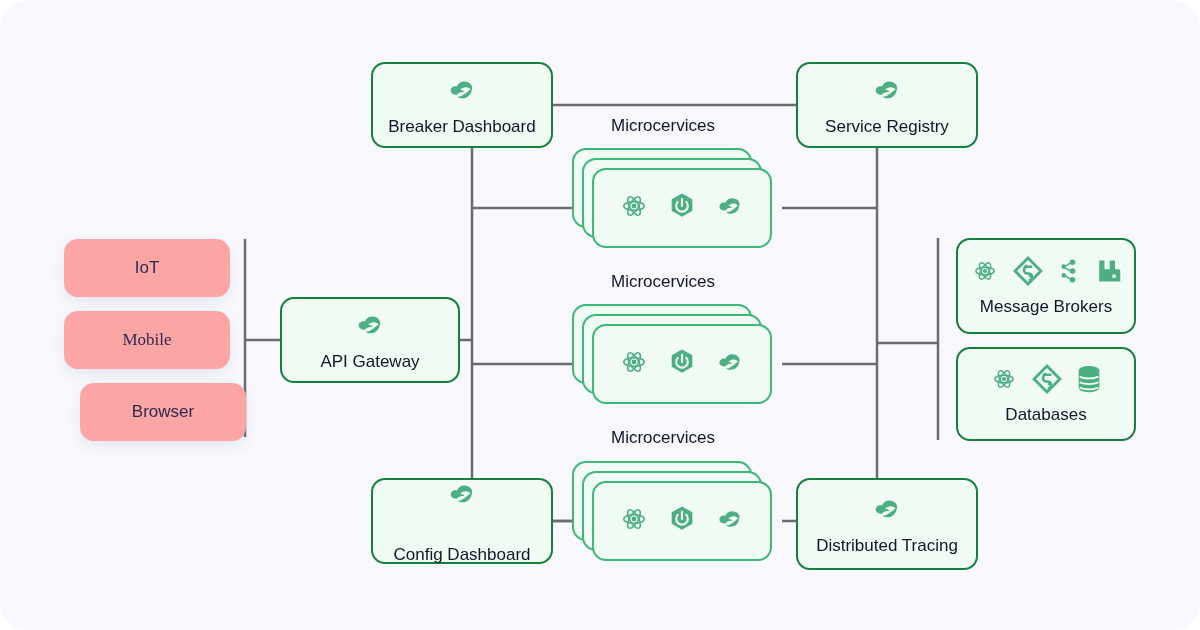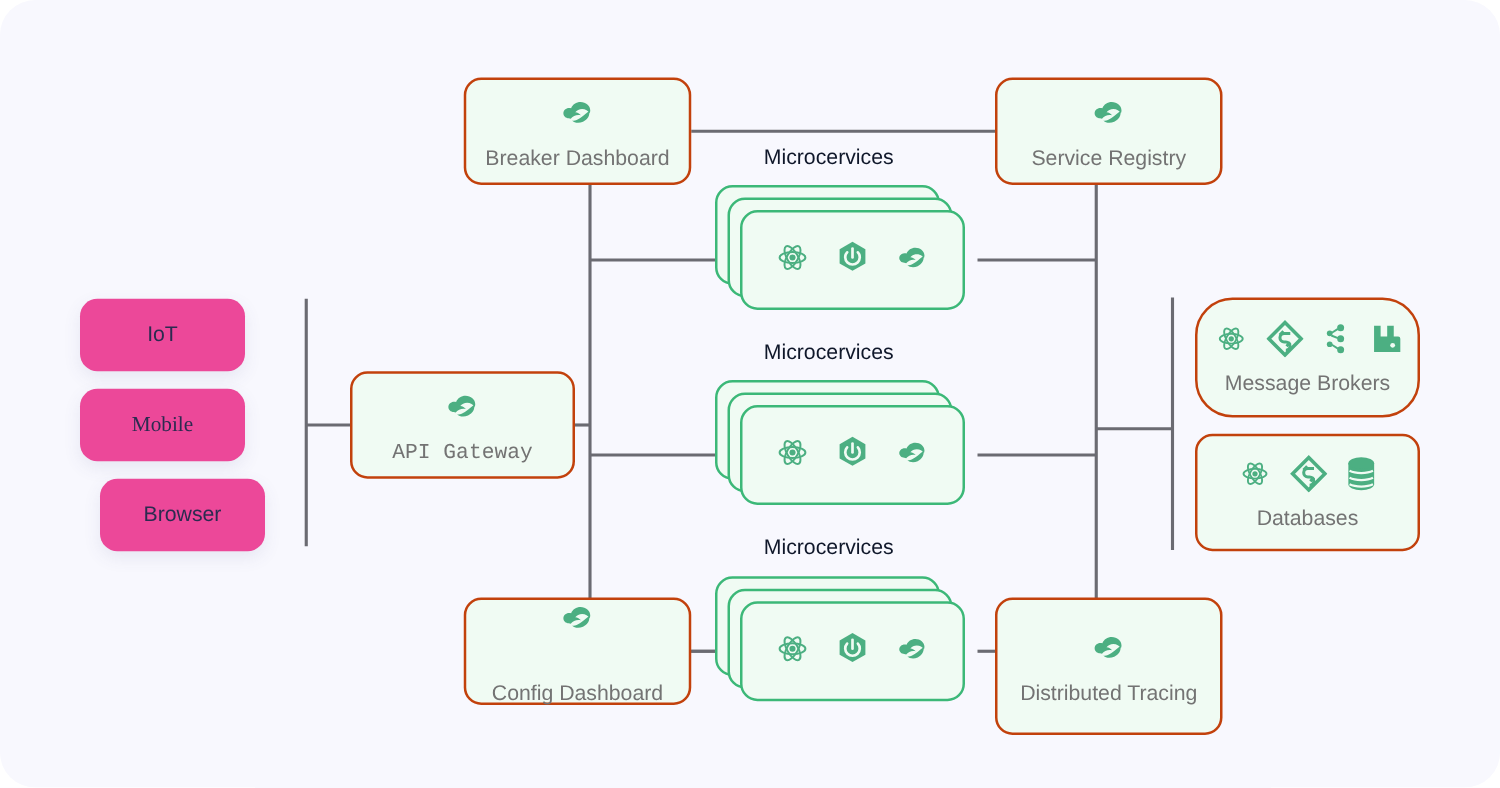--- a/index.html
+++ b/index.html
@@ -24,43 +24,43 @@
   .svg-layer {
     position: absolute;
     left: 0;
     top: 0;
     width: 1200px;
     height: 630px;
   }
   
   .client-chip {
     position: absolute;
-    width: 132px;
+    width: 166px;
     height: 58px;
-    background: #ec4899;
+    background: #fca5a5;
     border-radius: 14px;
     box-shadow: 0 5px 14px rgba(80, 80, 140, 0.10);
     display: flex;
     align-items: center;
     justify-content: center;
     color: #2b2b50;
     font-size: 17px;
   }
   
   .node {
     position: absolute;
     box-sizing: border-box;
     background: #f0fbf3;
-    border: 2px solid #c2410c;
+    border: 2px solid #15803d;
     border-radius: 14px;
     display: flex;
     flex-direction: column;
     align-items: center;
     justify-content: center;
-    color: #737373;
+    color: #0f172a;
     font-size: 17px;
   }
   .node .node-label {
     margin-top: 6px;
     white-space: nowrap;
   }
   .node .icon-row {
     display: flex;
     align-items: center;
     justify-content: center;
@@ -132,21 +132,21 @@
   <div class="client-chip" style="left:64px; top:239px;">
     <span>IoT</span>
   </div>
   <div class="client-chip" style="left:64px; top:311px;font-family:Liberation Serif, serif;">
     <span>Mobile</span>
   </div>
   <div class="client-chip" style="left:80px; top:383px;">
     <span>Browser</span>
   </div>
 
-  <div class="node" style="left:280px; top:297px; width:180px; height:86px;font-family:Liberation Mono, monospace;">
+  <div class="node" style="left:280px; top:297px; width:180px; height:86px;">
     <span>
       <svg width="32" height="32" viewBox="0 0 32 32">
         <path d="M9 20.5c-2.4 0-4.3-1.8-4.3-4 0-2.3 2-4.2 4.6-4.2.6 0 1.1.1 1.6.2C12.1 9.6 15 7.6 18.4 7.6c4.3 0 7.8 3 7.8 6.7 0 .8-.2 1.6-.5 2.3-1.1-2-3.4-3.4-6-3.4-2.3 0-4.3 1-5.5 2.6 1.9.2 3.5 1.1 4.5 2.4-1.6-.5-3.6-.4-5.4.5-1.2.6-2.1 1.4-2.7 2.3-.5-.3-1-.5-1.6-.5z" fill="#4caf82"></path>
         <path d="M25.3 14.8c.9 3.3-1.2 6.9-4.9 8.6-3.3 1.5-6.9 1-8.8-1 1.1.3 2.4.2 3.7-.4 3.6-1.6 6.6-4.6 10-7.2z" fill="#4caf82"></path>
       </svg>
     </span>
     <span class="node-label">API Gateway</span>
   </div>
 
   <div class="node" style="left:371px; top:62px; width:182px; height:86px;">
@@ -172,21 +172,21 @@
   <div class="node" style="left:371px; top:478px; width:182px; height:86px;gap:24px;">
     <span>
       <svg width="32" height="32" viewBox="0 0 32 32">
         <path d="M9 20.5c-2.4 0-4.3-1.8-4.3-4 0-2.3 2-4.2 4.6-4.2.6 0 1.1.1 1.6.2C12.1 9.6 15 7.6 18.4 7.6c4.3 0 7.8 3 7.8 6.7 0 .8-.2 1.6-.5 2.3-1.1-2-3.4-3.4-6-3.4-2.3 0-4.3 1-5.5 2.6 1.9.2 3.5 1.1 4.5 2.4-1.6-.5-3.6-.4-5.4.5-1.2.6-2.1 1.4-2.7 2.3-.5-.3-1-.5-1.6-.5z" fill="#4caf82"></path>
         <path d="M25.3 14.8c.9 3.3-1.2 6.9-4.9 8.6-3.3 1.5-6.9 1-8.8-1 1.1.3 2.4.2 3.7-.4 3.6-1.6 6.6-4.6 10-7.2z" fill="#4caf82"></path>
       </svg>
     </span>
     <span class="node-label">Config Dashboard</span>
   </div>
 
-  <div class="node" style="left:796px; top:478px; width:182px; height:110px;">
+  <div class="node" style="left:796px; top:478px; width:182px; height:92px;">
     <span>
       <svg width="32" height="32" viewBox="0 0 32 32">
         <path d="M9 20.5c-2.4 0-4.3-1.8-4.3-4 0-2.3 2-4.2 4.6-4.2.6 0 1.1.1 1.6.2C12.1 9.6 15 7.6 18.4 7.6c4.3 0 7.8 3 7.8 6.7 0 .8-.2 1.6-.5 2.3-1.1-2-3.4-3.4-6-3.4-2.3 0-4.3 1-5.5 2.6 1.9.2 3.5 1.1 4.5 2.4-1.6-.5-3.6-.4-5.4.5-1.2.6-2.1 1.4-2.7 2.3-.5-.3-1-.5-1.6-.5z" fill="#4caf82"></path>
         <path d="M25.3 14.8c.9 3.3-1.2 6.9-4.9 8.6-3.3 1.5-6.9 1-8.8-1 1.1.3 2.4.2 3.7-.4 3.6-1.6 6.6-4.6 10-7.2z" fill="#4caf82"></path>
       </svg>
     </span>
     <span class="node-label">Distributed Tracing</span>
   </div>
 
   <div class="caption" style="left:611px; top:116px;">Microcervices</div>
@@ -282,21 +282,21 @@
       </span>
       <span>
         <svg width="30" height="30" viewBox="0 0 32 32">
           <path d="M9 20.5c-2.4 0-4.3-1.8-4.3-4 0-2.3 2-4.2 4.6-4.2.6 0 1.1.1 1.6.2C12.1 9.6 15 7.6 18.4 7.6c4.3 0 7.8 3 7.8 6.7 0 .8-.2 1.6-.5 2.3-1.1-2-3.4-3.4-6-3.4-2.3 0-4.3 1-5.5 2.6 1.9.2 3.5 1.1 4.5 2.4-1.6-.5-3.6-.4-5.4.5-1.2.6-2.1 1.4-2.7 2.3-.5-.3-1-.5-1.6-.5z" fill="#4caf82"></path>
           <path d="M25.3 14.8c.9 3.3-1.2 6.9-4.9 8.6-3.3 1.5-6.9 1-8.8-1 1.1.3 2.4.2 3.7-.4 3.6-1.6 6.6-4.6 10-7.2z" fill="#4caf82"></path>
         </svg>
       </span>
     </div>
   </div>
 
-  <div class="node" style="left:956px; top:238px; width:180px; height:96px;border-radius:30px;">
+  <div class="node" style="left:956px; top:238px; width:180px; height:96px;">
     <div class="icon-row">
       <span>
         <svg width="28" height="28" viewBox="0 0 32 32">
           <circle cx="16" cy="16" r="2.4" fill="#4caf82"></circle>
           <g fill="none" stroke="#4caf82" stroke-width="1.7">
             <ellipse cx="16" cy="16" rx="10.5" ry="4.4"></ellipse>
             <ellipse cx="16" cy="16" rx="10.5" ry="4.4" transform="rotate(60 16 16)"></ellipse>
             <ellipse cx="16" cy="16" rx="10.5" ry="4.4" transform="rotate(120 16 16)"></ellipse>
           </g>
         </svg>

